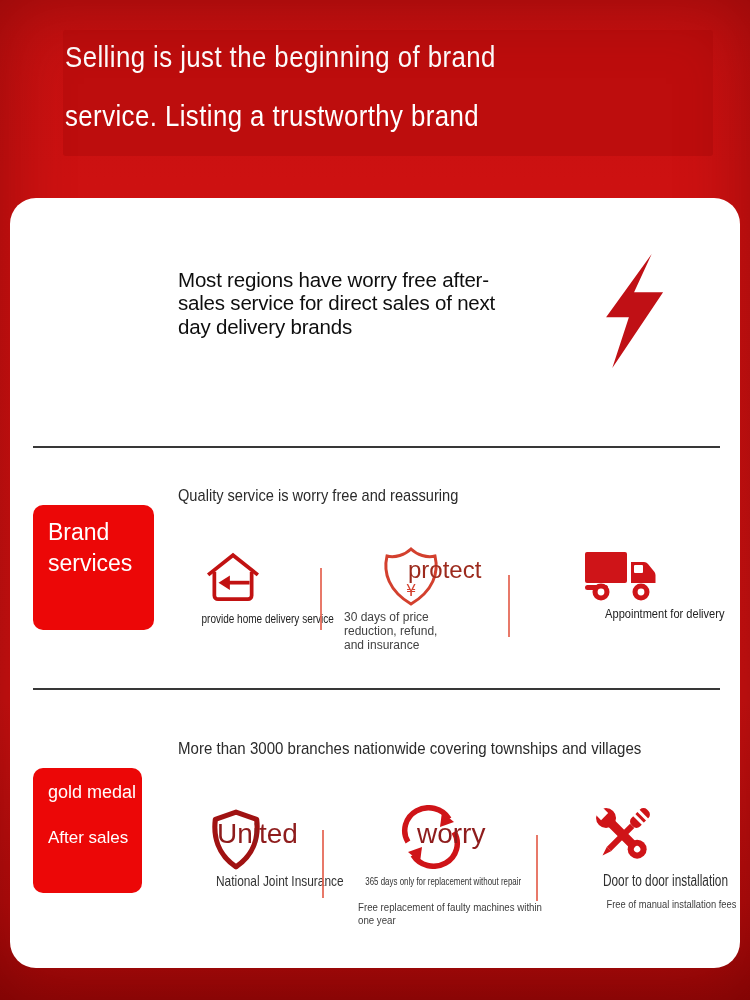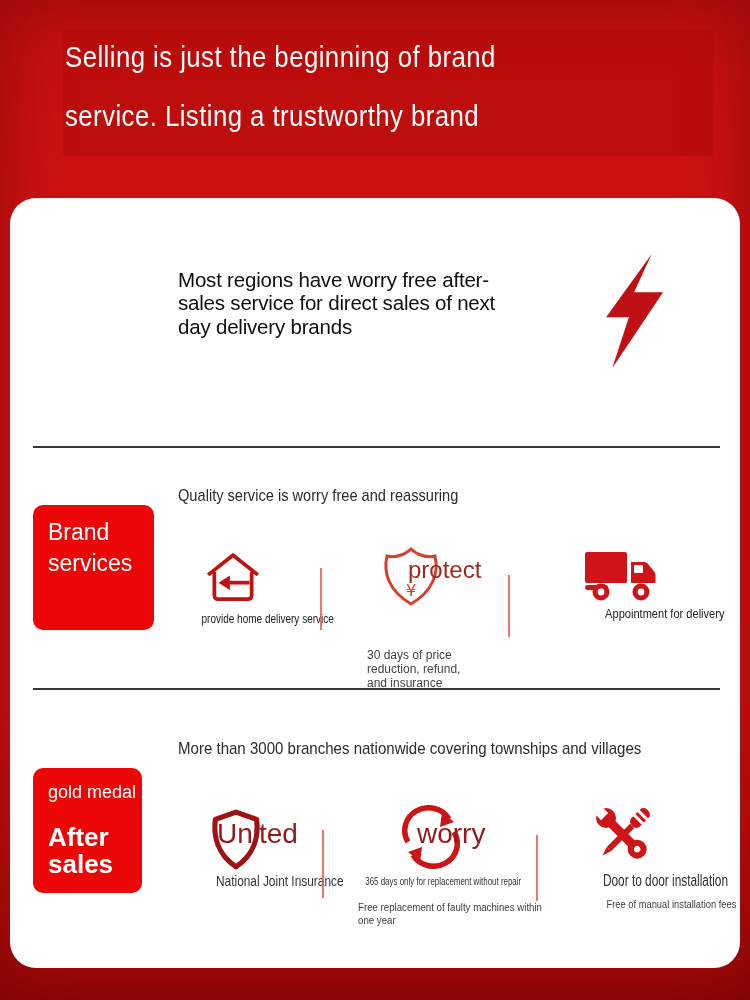--- a/index.html
+++ b/index.html
@@ -102,21 +102,21 @@
       <span class="squeeze" style="transform:scaleX(0.8);">provide home delivery service</span>
     </div>
 
     <div class="vline" style="left:310px; top:370px; height:62px;"></div>
 
     <svg class="icon" style="left:370px; top:348px;" width="62" height="62" viewBox="0 0 60 62">
       <path d="M30 3 C24 9 14 12 6 10 C2 27 8 45 30 58 C52 45 58 27 54 10 C46 12 36 9 30 3 Z" fill="none" stroke="#d3402e" stroke-width="3"></path>
       <text x="30" y="50" text-anchor="middle" font-size="16" fill="#d3402e" font-family="DejaVu Sans, sans-serif">¥</text>
     </svg>
     <span class="overlay-word" style="left:398px; top:358px; font-size:24px; color:#9c2a1d;text-align:center;">protect</span>
-    <div class="sub-label" style="left:357px; top:413px; width:103px; font-size:12px; color:#424242;margin-top:38px;">30 days of price reduction, refund, and insurance</div>
+    <div class="sub-label" style="left:334px; top:413px; width:103px; font-size:12px; color:#424242;">30 days of price reduction, refund, and insurance</div>
 
     <div class="vline" style="left:498px; top:377px; height:62px;"></div>
 
     <svg class="icon" style="left:573px; top:351px;" width="80" height="54" viewBox="0 0 78 54">
       <rect x="1" y="3" width="42" height="31" rx="2" fill="#cf1418"></rect>
       <path d="M47 13 h13 c1.5 0 3 .7 4 2 l6.5 8 c.6 .9 1 2 1 3.2 V34 h-24.5 Z" fill="#cf1418"></path>
       <rect x="50" y="16" width="9" height="8" rx="1" fill="#ffffff"></rect>
       <rect x="1" y="36" width="23" height="5" rx="2.5" fill="#cf1418"></rect>
       <circle cx="17" cy="43" r="8.5" fill="#cf1418"></circle>
       <circle cx="17" cy="43" r="3.4" fill="#ffffff"></circle>
@@ -126,21 +126,21 @@
     <div class="col-label" style="left:558px; top:408px; width:170px; font-size:13.5px;">
       <span class="squeeze" style="transform:scaleX(0.82);">Appointment for delivery</span>
     </div>
 
     <div class="hline" style="top:490px;"></div>
 
     <div class="sec-heading wide" style="top:541px;">More than 3000 branches nationwide covering townships and villages</div>
 
     <div class="tagbox" style="left:23px; top:570px; width:109px; height:125px; padding-top:14px;">
       <span style="display:block; font-size:18px;">gold medal</span>
-      <span class="tagtext" style="font-size:26px; line-height:27px; margin-top:21px;font-weight:bold;">After sales</span>
+      <span class="tagtext" style="font-size:17px; line-height:27px; margin-top:21px;">After sales</span>
     </div>
 
     <svg class="icon" style="left:196px; top:610px;" width="60" height="64" viewBox="0 0 58 62">
       <path d="M29 4 L9 11 C7 27 11 45 29 57 C47 45 51 27 49 11 Z" fill="none" stroke="#a01212" stroke-width="5" stroke-linejoin="round"></path>
     </svg>
     <span class="overlay-word" style="left:207px; top:620px; font-size:28px;">United</span>
     <div class="col-label" style="left:158px; top:675px; width:190px; font-size:14.5px; color:#333;">
       <span class="squeeze" style="transform:scaleX(0.82);">National Joint Insurance</span>
     </div>
 

